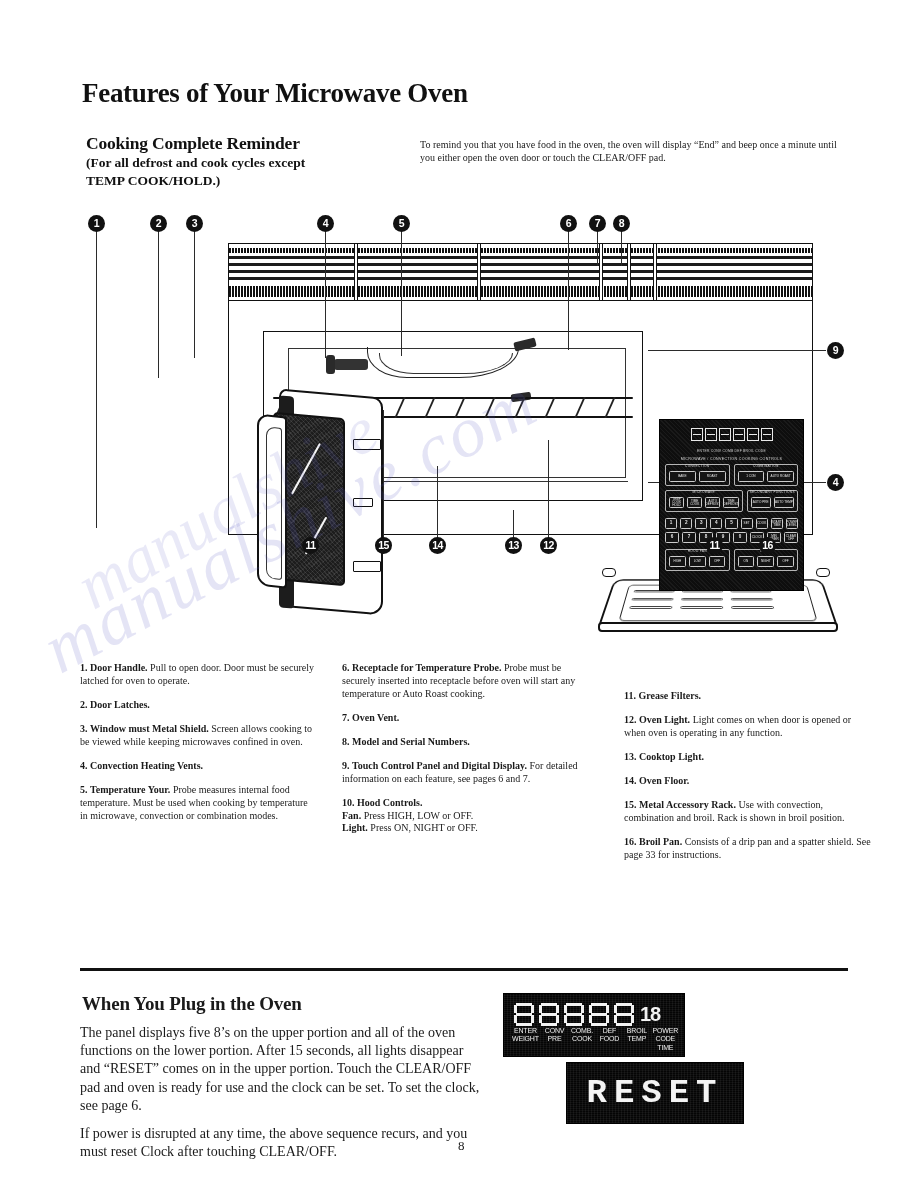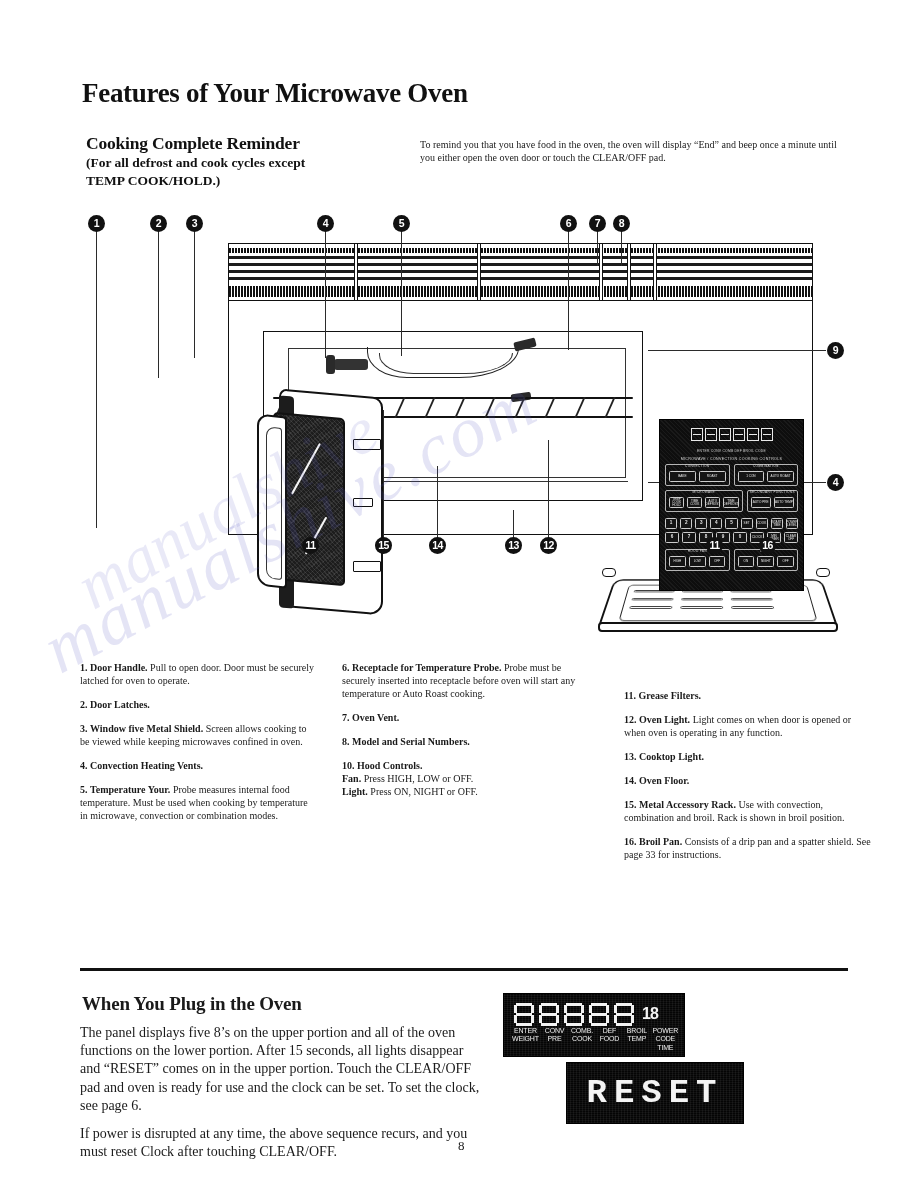--- a/index.html
+++ b/index.html
@@ -591,21 +591,21 @@
     position: absolute;
     background: #f2f2f2;
     display: block;
   }
   .d-h { left: 2px; right: 2px; height: 3.4px; }
   .d-v { top: 2px; width: 3.4px; height: 8px; }
   .digit18 {
     width: 22px;
     color: #f2f2f2;
     font-family: "Liberation Sans", sans-serif;
-    font-size: 16px;
+    font-size: 20px;
     font-weight: bold;
     letter-spacing: -1px;
     line-height: 22px;
     text-align: center;
   }
   .labels-row {
     position: absolute;
     left: 8px;
     right: 6px;
     bottom: 4px;
@@ -898,21 +898,21 @@
       <div class="item">
         <b>1.</b>
         <b>Door Handle.</b><span> Pull to open door. Door must be securely latched for oven to operate.</span>
       </div>
       <div class="item">
         <b>2.</b>
         <b>Door Latches.</b><span></span>
       </div>
       <div class="item">
         <b>3.</b>
-        <b>Window five Metal Shield.</b><span> Screen allows cooking to be viewed while keeping microwaves confined in oven.</span>
+        <b>Window must Metal Shield.</b><span> Screen allows cooking to be viewed while keeping microwaves confined in oven.</span>
       </div>
       <div class="item">
         <b>4.</b>
         <b>Convection Heating Vents.</b><span></span>
       </div>
       <div class="item">
         <b>5.</b>
         <b>Temperature Your.</b><span> Probe measures internal food temperature. Must be used when cooking by temperature in microwave, convection or combination modes.</span>
       </div>
     </div>
@@ -922,20 +922,24 @@
         <b>6.</b>
         <b>Receptacle for Temperature Probe.</b><span> Probe must be securely inserted into receptacle before oven will start any temperature or Auto Roast cooking.</span>
       </div>
       <div class="item">
         <b>7.</b>
         <b>Oven Vent.</b><span></span>
       </div>
       <div class="item">
         <b>8.</b>
         <b>Model and Serial Numbers.</b><span></span>
+      </div>
+      <div class="item">
+        <b>9.</b>
+        <b>Touch Control Panel and Digital Display.</b><span> For detailed information on each feature, see pages 6 and 7.</span>
       </div>
       <div class="item">
         <b>10.</b>
         <b>Hood Controls.</b><br>
         <b class="item-inline-label">Fan.</b><span> Press HIGH, LOW or OFF.</span><br>
         <b class="item-inline-label">Light.</b><span> Press ON, NIGHT or OFF.</span>
       </div>
     </div>
 
     <div class="desc-col col-3" style="top:28px;margin-left:16px;">

